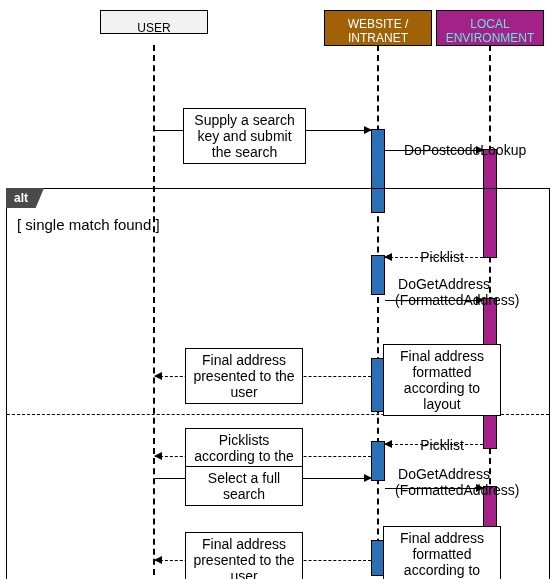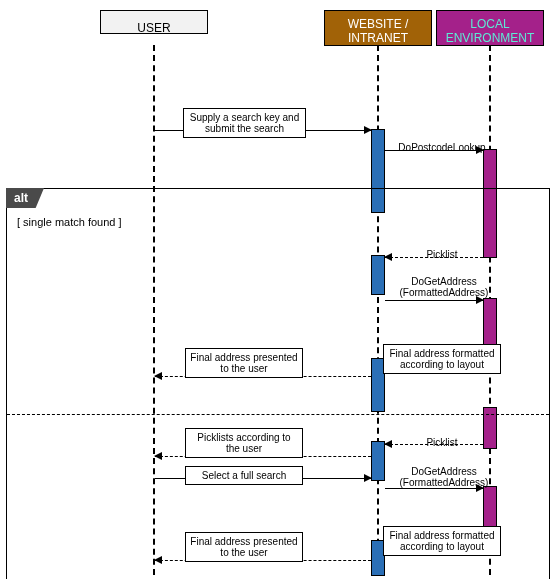--- a/index.html
+++ b/index.html
@@ -35,21 +35,21 @@
     position: absolute;
     width: 14px;
     border: 1px solid #000;
     box-sizing: border-box;
     z-index: 2;
   }
   .act-blue { background: #2B6FB6; }
   .act-purple { background: #A4218A; }
   .msg-label {
     position: absolute;
-    font-size: 10px;
+    font-size: 14px;
     text-align: center;
     background: #fff;
     border: 1px solid #000;
     padding: 3px 4px;
     box-sizing: border-box;
     z-index: 4;
   }
   .arrow {
     position: absolute;
     height: 0;
@@ -86,21 +86,21 @@
     top: -1px;
     background: #4a4a4a;
     color: #fff;
     font-size: 12px;
     font-weight: bold;
     padding: 3px 16px 3px 8px;
     clip-path: polygon(0 0, 100% 0, 78% 100%, 0 100%);
   }
   .guard {
     position: absolute;
-    font-size: 11px;
+    font-size: 15px;
     color: #000;
     padding: 1px 2px;
   }
   .alt-divider {
     position: absolute;
     left: 0; right: 0;
     border-top: 1.5px dashed #000;
   }
 </style>
 </head>
@@ -136,21 +136,21 @@
   <div class="alt-tag">alt</div>
   <div class="guard" style="left:8px;top:26px;">[ single match found ]</div>
   <div class="alt-divider" style="top:225px;"></div>
 </div>
 
 <div class="msg-label" style="left:183px;top:108px;width:123px;">Supply a search key and submit the search</div>
 <div class="arrow" style="left:155px;top:130px;width:216px;">
   <div class="head right"></div>
 </div>
 
-<div class="msg-label" style="left:386px;top:139px;width:112px;border:none;background:transparent;">DoPostcodeLookup</div>
+<div class="msg-label" style="left:400px;top:139px;width:112px;border:none;background:transparent;">DoPostcodeLookup</div>
 <div class="arrow" style="left:385px;top:150px;width:98px;">
   <div class="head right"></div>
 </div>
 
 <div class="msg-label" style="left:416px;top:246px;width:52px;border:none;background:transparent;">Picklist</div>
 <div class="arrow dashed" style="left:385px;top:257px;width:98px;">
   <div class="head left"></div>
 </div>
 
 <div class="msg-label" style="left:391px;top:273px;width:106px;border:none;background:transparent;">DoGetAddress (FormattedAddress)</div>

